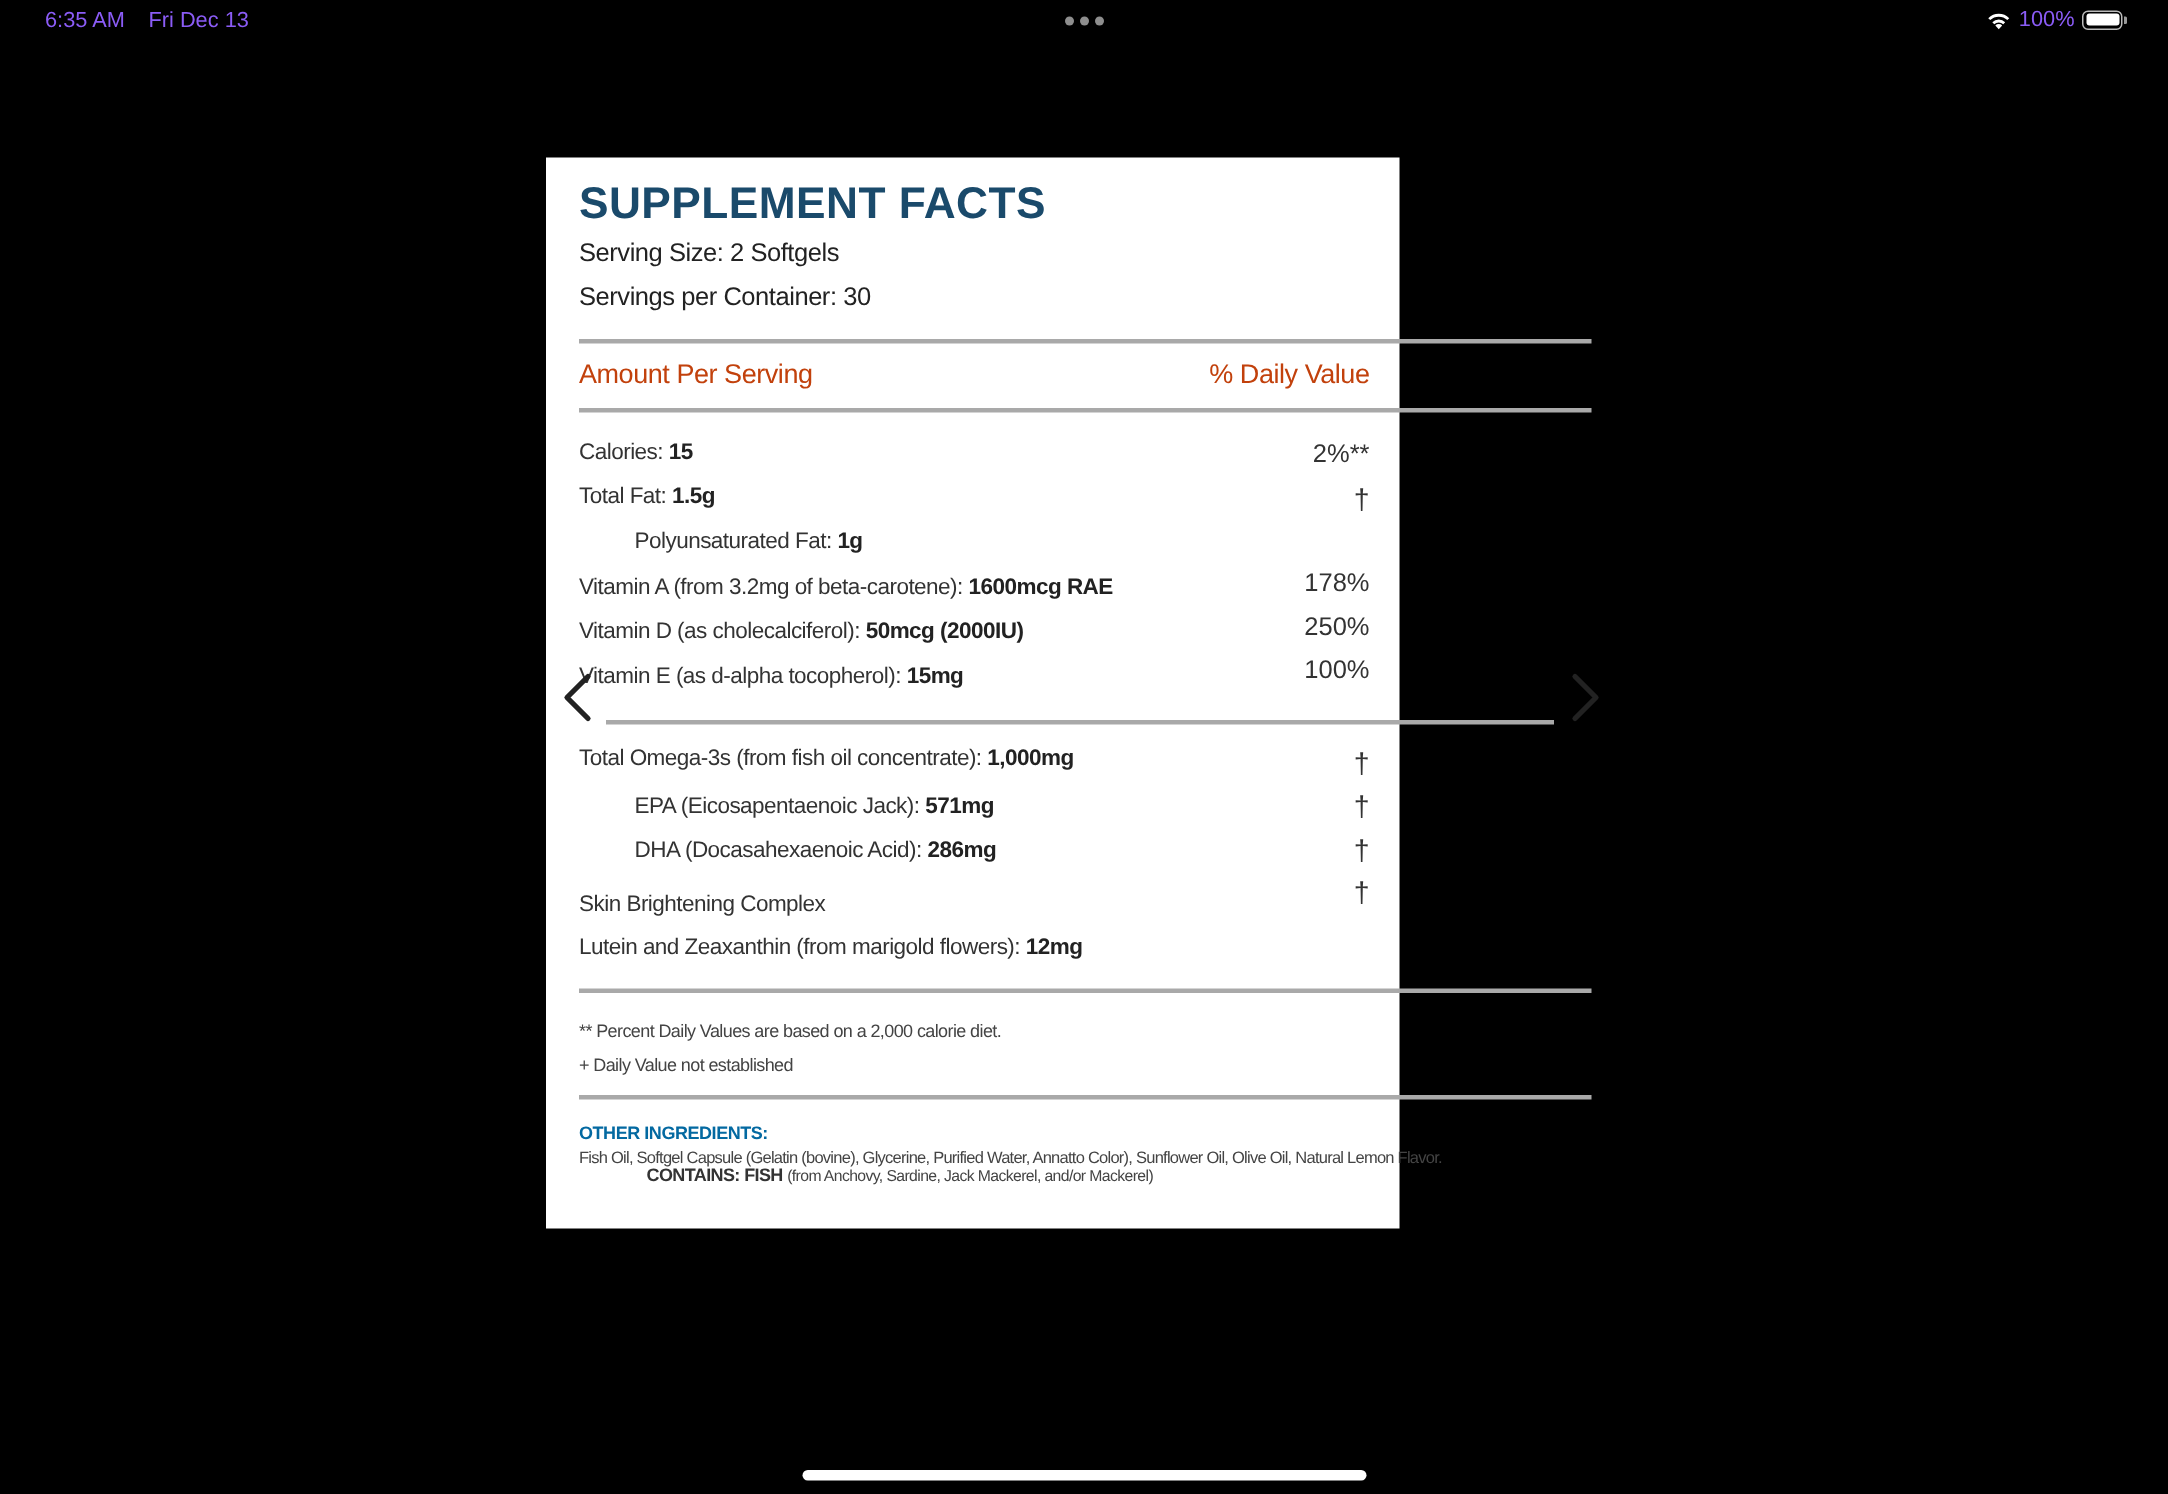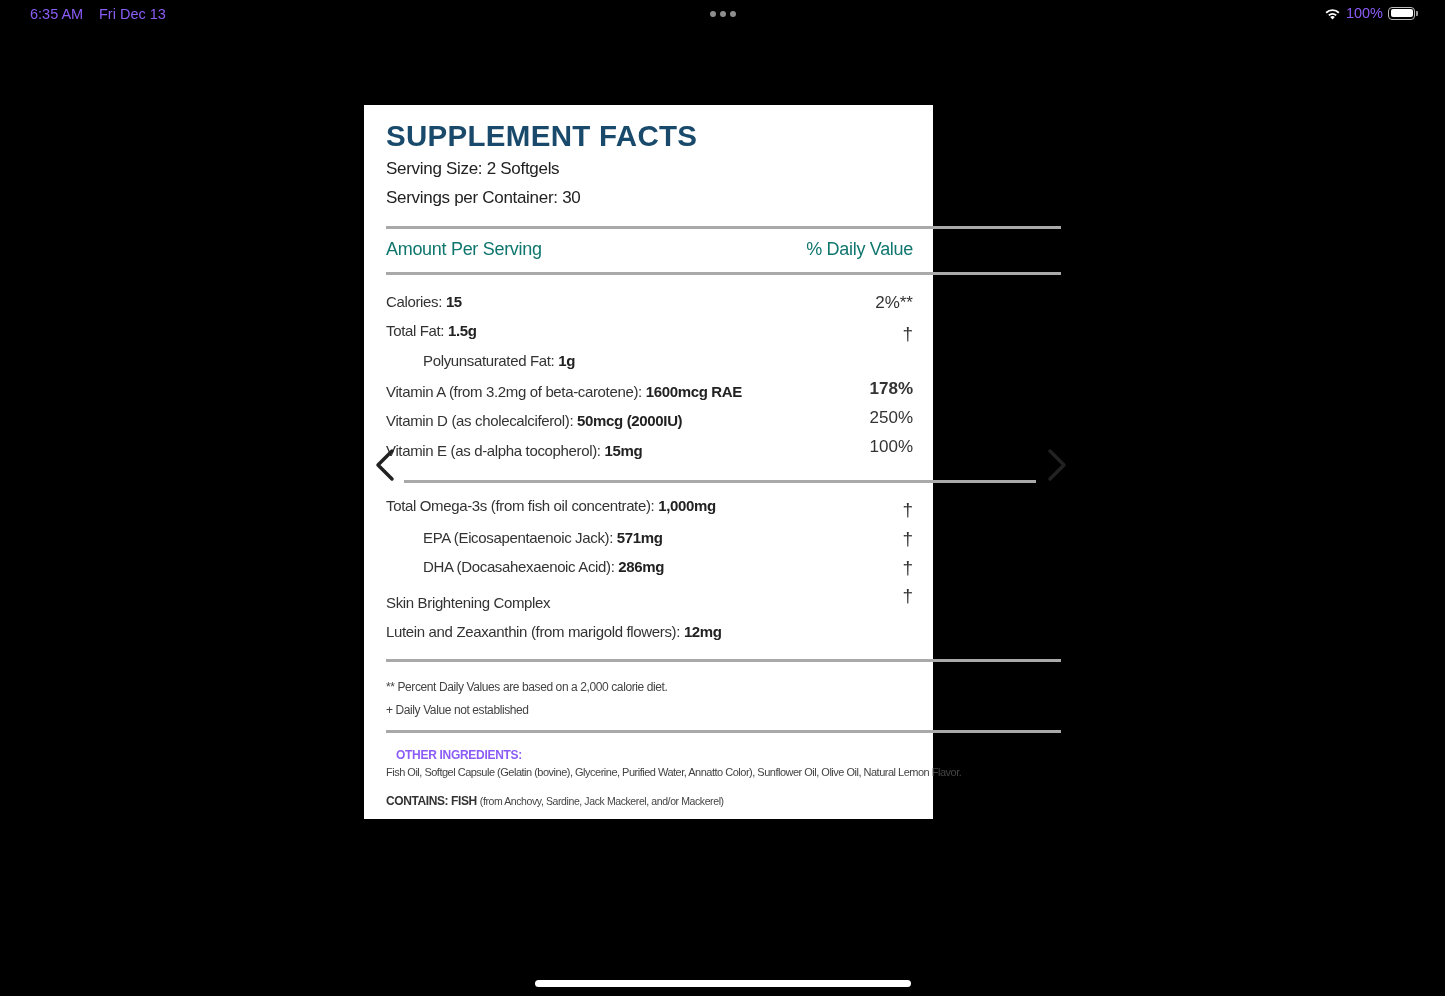--- a/index.html
+++ b/index.html
@@ -33,32 +33,32 @@
       background: #fff; color: #2b2b2b;
     }
     .title {
       position: absolute; left: 22px; top: 14px; font-size: 29.5px; font-weight: bold;
       color: #1a4a6b; letter-spacing: 0.3px;
     }
     .serving { position: absolute; left: 22px; font-size: 17px; color: #222; letter-spacing: -0.3px; }
     .rule {
       position: absolute; left: 22px; width: 675px; height: 3px; background: #a9a9a9;
     }
-    .hdr { position: absolute; font-size: 18px; color: #0f766e; letter-spacing: -0.3px; }
+    .hdr { position: absolute; font-size: 18px; color: #c2410c; letter-spacing: -0.3px; }
     .row {
       position: absolute; left: 22px; width: 675px; font-size: 15px; color: #333; letter-spacing: -0.35px;
     }
     .row.indent { padding-left: 37px; }
     .row b { color: #222; font-weight: bold; }
     .dv {
       position: absolute; right: 20px; font-size: 17px; color: #333; text-align: right;
     }
     .dv.dagger { font-size: 19px; right: 20px; }
     .foot { position: absolute; left: 22px; font-size: 12px; color: #444; letter-spacing: -0.4px; }
-    .other-h { position: absolute; left: 32px; font-size: 12px; font-weight: bold; color: #8b5cf6; letter-spacing: -0.3px; }
+    .other-h { position: absolute; left: 22px; font-size: 12px; font-weight: bold; color: #0369a1; letter-spacing: -0.3px; }
     .other-t { position: absolute; left: 22px; font-size: 11px; color: #444; letter-spacing: -0.5px; white-space: nowrap; }
     .contains { position: absolute; left: 22px; font-size: 12px; color: #333; letter-spacing: -0.4px; }
     .contains .sm { font-size: 10.5px; color: #444; }
 
     .nav-arrow {
       position: absolute; width: 30px; height: 40px; cursor: pointer;
     }
     .home-indicator {
       position: absolute; left: 535px; top: 980px; width: 376px; height: 7px; border-radius: 4px; background: #fff;
     }
@@ -118,21 +118,21 @@
 
   <div class="row indent" style="top:247px;">
     <span>Polyunsaturated Fat:</span>
     <b>1g</b>
   </div>
 
   <div class="row" style="top:278px;">
     <span>Vitamin A (from 3.2mg of beta-carotene):</span>
     <b>1600mcg RAE</b>
   </div>
-  <div class="dv" style="top:274px;font-weight:bold;">178%</div>
+  <div class="dv" style="top:274px;">178%</div>
 
   <div class="row" style="top:307px;">
     <span>Vitamin D (as cholecalciferol):</span>
     <b>50mcg (2000IU)</b>
   </div>
   <div class="dv" style="top:303px;">250%</div>
 
   <div class="row" style="top:337px;">
     <span>Vitamin E (as d-alpha tocopherol):</span>
     <b>15mg</b>
@@ -172,21 +172,21 @@
   <div class="rule" style="top:554px;"></div>
 
   <div class="foot" style="top:575px;">** Percent Daily Values are based on a 2,000 calorie diet.</div>
   <div class="foot" style="top:598px;">+  Daily Value not established</div>
 
   <div class="rule" style="top:625px;"></div>
 
   <div class="other-h" style="top:643px;">OTHER INGREDIENTS:</div>
   <div class="other-t" style="top:661px;">Fish Oil, Softgel Capsule (Gelatin (bovine), Glycerine, Purified Water, Annatto Color), Sunflower Oil, Olive Oil, Natural Lemon Flavor.</div>
 
-  <div class="contains" style="top:689px;">
+  <div class="contains" style="top:671px;margin-left:45px;">
     <b>CONTAINS: FISH</b>
     <span class="sm">(from Anchovy, Sardine, Jack Mackerel, and/or Mackerel)</span>
   </div>
 </div>
 
 <div class="nav-arrow" style="left:370px; top:445px;">
   <svg width="30" height="40" viewBox="0 0 30 40">
     <polyline points="22,6 8,20 22,34" fill="none" stroke="#222" stroke-width="3.5" stroke-linecap="round" stroke-linejoin="round"></polyline>
   </svg>
 </div>

